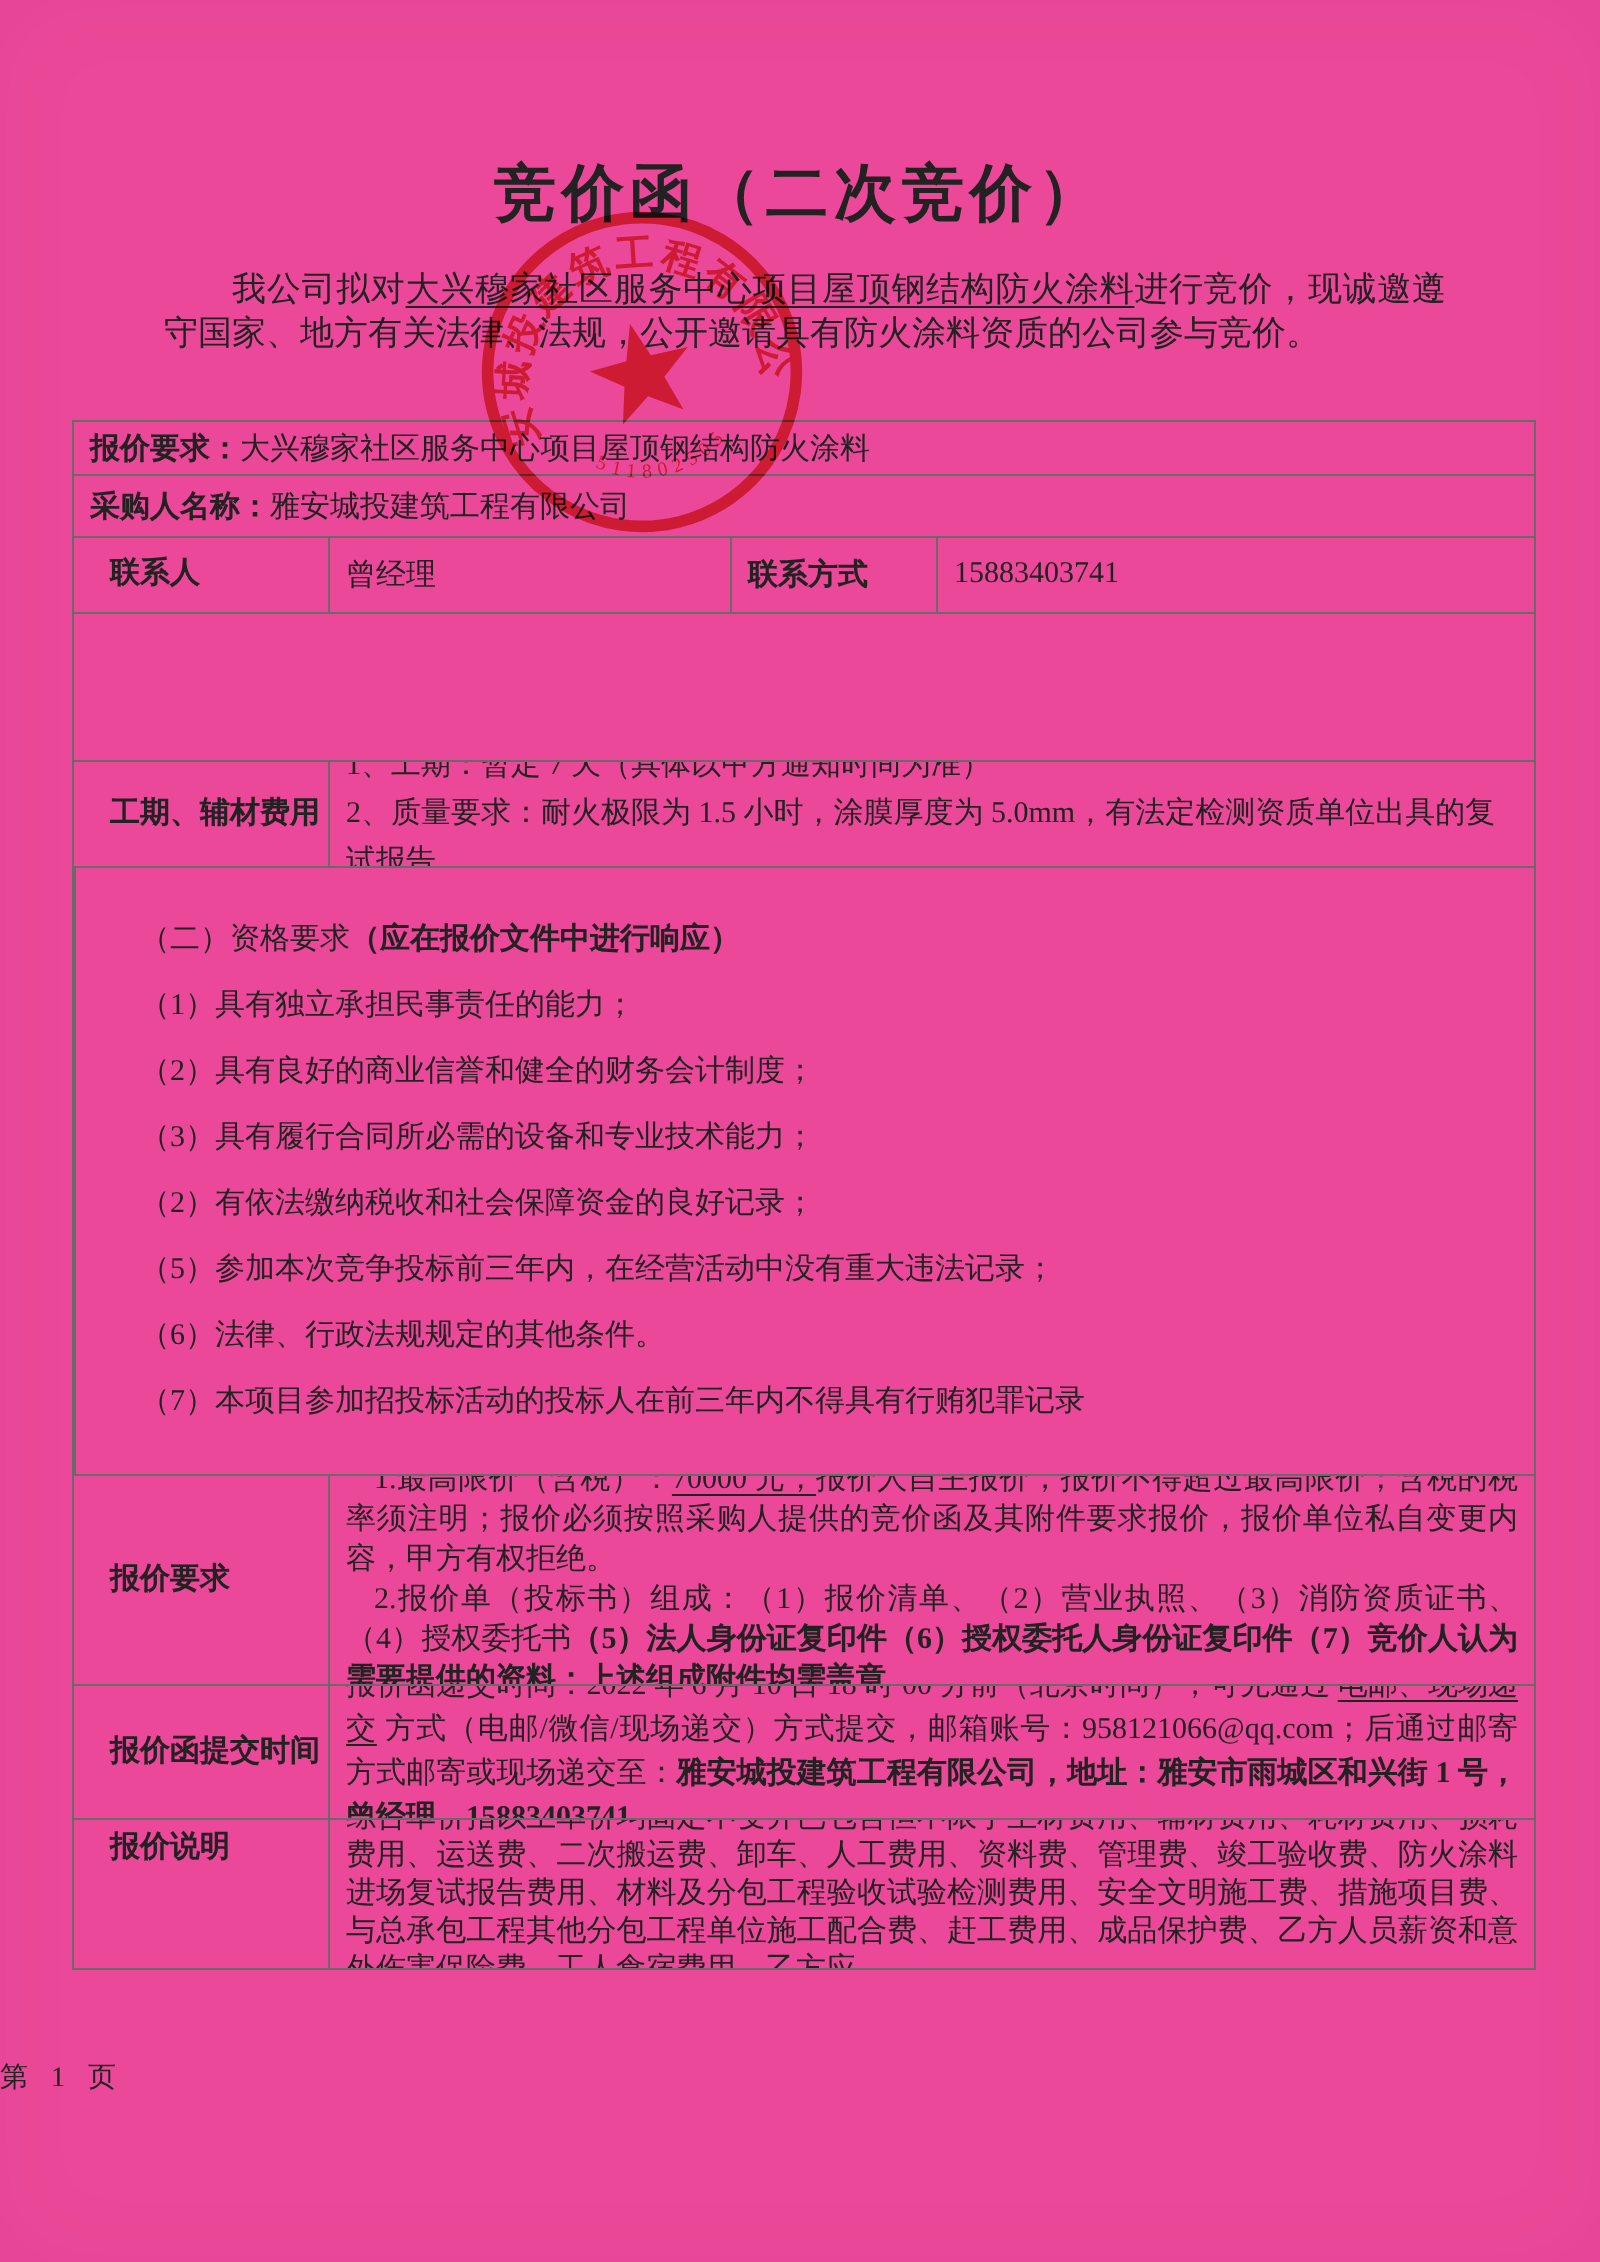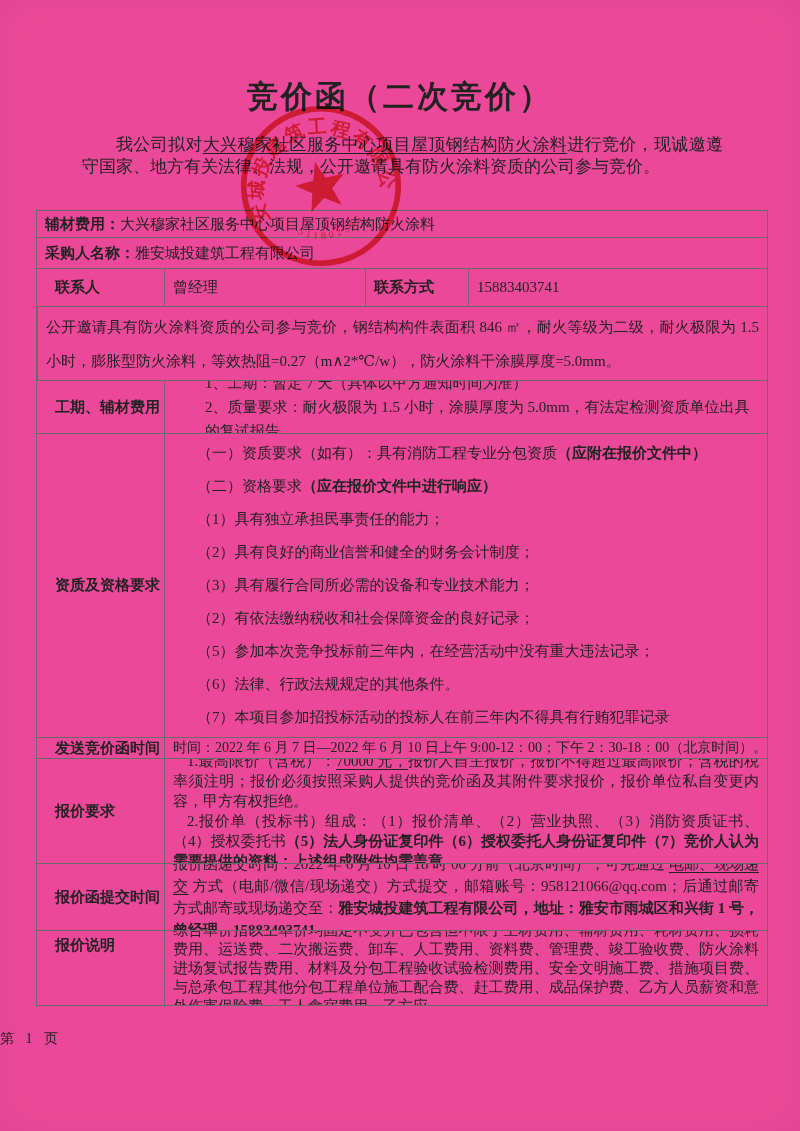--- a/index.html
+++ b/index.html
@@ -41,21 +41,21 @@
     flex:1;border-left:1px solid #6a6a6a;box-sizing:border-box;
     padding:1px 8px;display:flex;flex-direction:column;justify-content:center;
     overflow:hidden;min-width:0;
   }
   .cell-full{flex:1;display:flex;align-items:center;padding:1px 8px;box-sizing:border-box;}
   .c-name{flex:0 0 201px;}
   .c-mlabel{flex:0 0 103px;font-weight:700;}
   .c-phone{flex:1;font-family:"Liberation Serif",serif;}
   .c-border{border-left:1px solid #6a6a6a;box-sizing:border-box;display:flex;align-items:center;padding:1px 8px;min-width:0;}
   .scope-text{line-height:34px;text-align:justify;}
-  .sched-line{line-height:24px;margin-left:32px;}
+  .sched-line{line-height:24px;}
   .qual-content{padding-left:32px;}
   .qual-item{line-height:33px;white-space:nowrap;}
   .time-line{line-height:18px;white-space:nowrap;font-size:14px;}
   .quote-para{line-height:20px;text-align:justify;text-indent:14px;}
   .submit-para{line-height:22px;text-align:justify;}
   .note-para{line-height:19px;text-align:justify;}
   .footer{
     position:absolute;top:1030px;left:0;width:100%;
     text-align:left;font-size:14px;letter-spacing:4px;
   }
@@ -71,74 +71,63 @@
 <div id="page">
 
   <div class="title">竞价函（二次竞价）</div>
 
   <div class="intro"><span>我公司拟对</span><span class="u">大兴穆家社区服务中心项目屋顶钢结构防火涂料</span><span>进行竞价，现诚邀遵守国家、地方有关法律、法规，公开邀请具有防火涂料资质的公司参与竞价。</span></div>
 
   <div class="doc-table">
 
     <div class="row r1">
       <div class="cell-full">
-        <span class="b">辅材费用：</span>
+        <span class="b">报价要求：</span>
           <span>大兴穆家社区服务中心项目屋顶钢结构防火涂料</span>
       </div>
     </div>
 
     <div class="row r2">
       <div class="cell-full">
         <span class="b">采购人名称：</span>
           <span>雅安城投建筑工程有限公司</span>
       </div>
     </div>
 
     <div class="row r3">
       <div class="cell-label">联系人</div>
       <div class="c-border c-name">曾经理</div>
       <div class="c-border c-mlabel">联系方式</div>
       <div class="c-border c-phone">15883403741</div>
     </div>
 
     <div class="row r4">
-      <div class="cell-content">
-        <div class="scope-text">公开邀请具有防火涂料资质的公司参与竞价，钢结构构件表面积 846 ㎡，耐火等级为二级，耐火极限为 1.5 小时，膨胀型防火涂料，等效热阻=0.27（m∧2*℃/w），防火涂料干涂膜厚度=5.0mm。</div>
-      </div>
     </div>
 
     <div class="row r5">
       <div class="cell-label">工期、辅材费用</div>
       <div class="cell-content">
         <div class="sched-line">1、工期：暂定 7 天（具体以甲方通知时间为准）</div>
         <div class="sched-line">2、质量要求：耐火极限为 1.5 小时，涂膜厚度为 5.0mm，有法定检测资质单位出具的复试报告</div>
       </div>
     </div>
 
     <div class="row r6">
-      <div class="cell-label">资质及资格要求</div>
       <div class="cell-content qual-content">
-        <div class="qual-item"><span>（一）资质要求（如有）：具有消防工程专业分包资质</span><span class="b">（应附在报价文件中）</span></div>
         <div class="qual-item"><span>（二）资格要求</span><span class="b">（应在报价文件中进行响应）</span></div>
         <div class="qual-item"><span>（1）具有独立承担民事责任的能力；</span></div>
         <div class="qual-item"><span>（2）具有良好的商业信誉和健全的财务会计制度；</span></div>
         <div class="qual-item"><span>（3）具有履行合同所必需的设备和专业技术能力；</span></div>
         <div class="qual-item"><span>（2）有依法缴纳税收和社会保障资金的良好记录；</span></div>
         <div class="qual-item"><span>（5）参加本次竞争投标前三年内，在经营活动中没有重大违法记录；</span></div>
         <div class="qual-item"><span>（6）法律、行政法规规定的其他条件。</span></div>
         <div class="qual-item"><span>（7）本项目参加招投标活动的投标人在前三年内不得具有行贿犯罪记录</span></div>
       </div>
     </div>
 
-    <div class="row r7">
-      <div class="cell-label">发送竞价函时间</div>
-      <div class="cell-content">
-        <div class="time-line">时间：2022 年 6 月 7 日—2022 年 6 月 10 日上午 9:00-12：00；下午 2：30-18：00（北京时间）。</div>
-      </div>
-    </div>
 
     <div class="row r8">
       <div class="cell-label">报价要求</div>
       <div class="cell-content">
         <div class="quote-para"><span>1.最高限价（含税）：</span><span class="u">70000 元，</span><span>报价人自主报价，报价不得超过最高限价；含税的税率须注明；报价必须按照采购人提供的竞价函及其附件要求报价，报价单位私自变更内容，甲方有权拒绝。</span></div>
         <div class="quote-para"><span>2.报价单（投标书）组成：（1）报价清单、（2）营业执照、（3）消防资质证书、（4）授权委托书</span><span class="b">（5）法人身份证复印件（6）授权委托人身份证复印件（7）竞价人认为需要提供的资料；上述组成附件均需盖章。</span></div>
       </div>
     </div>
 
     <div class="row r9">

